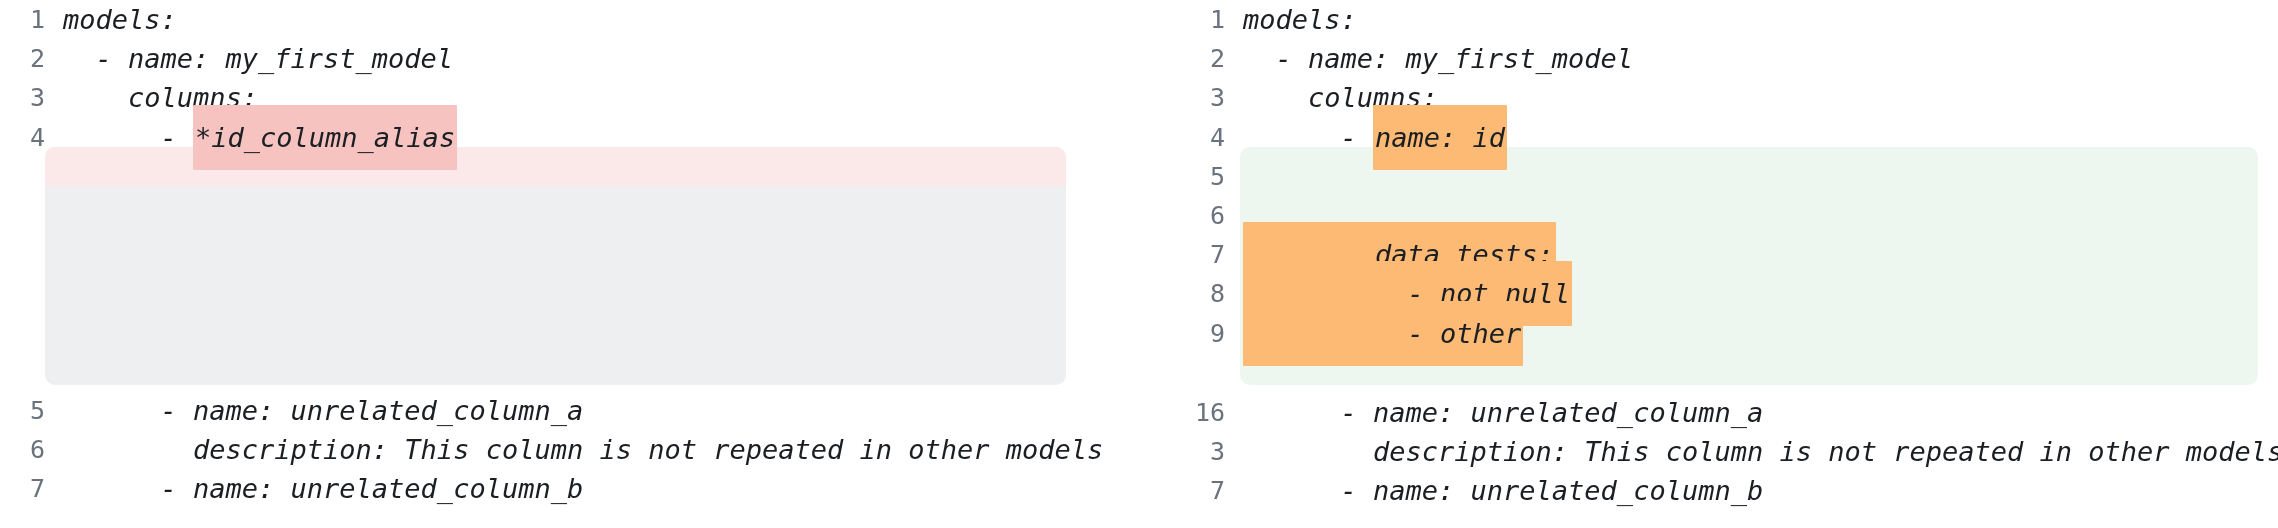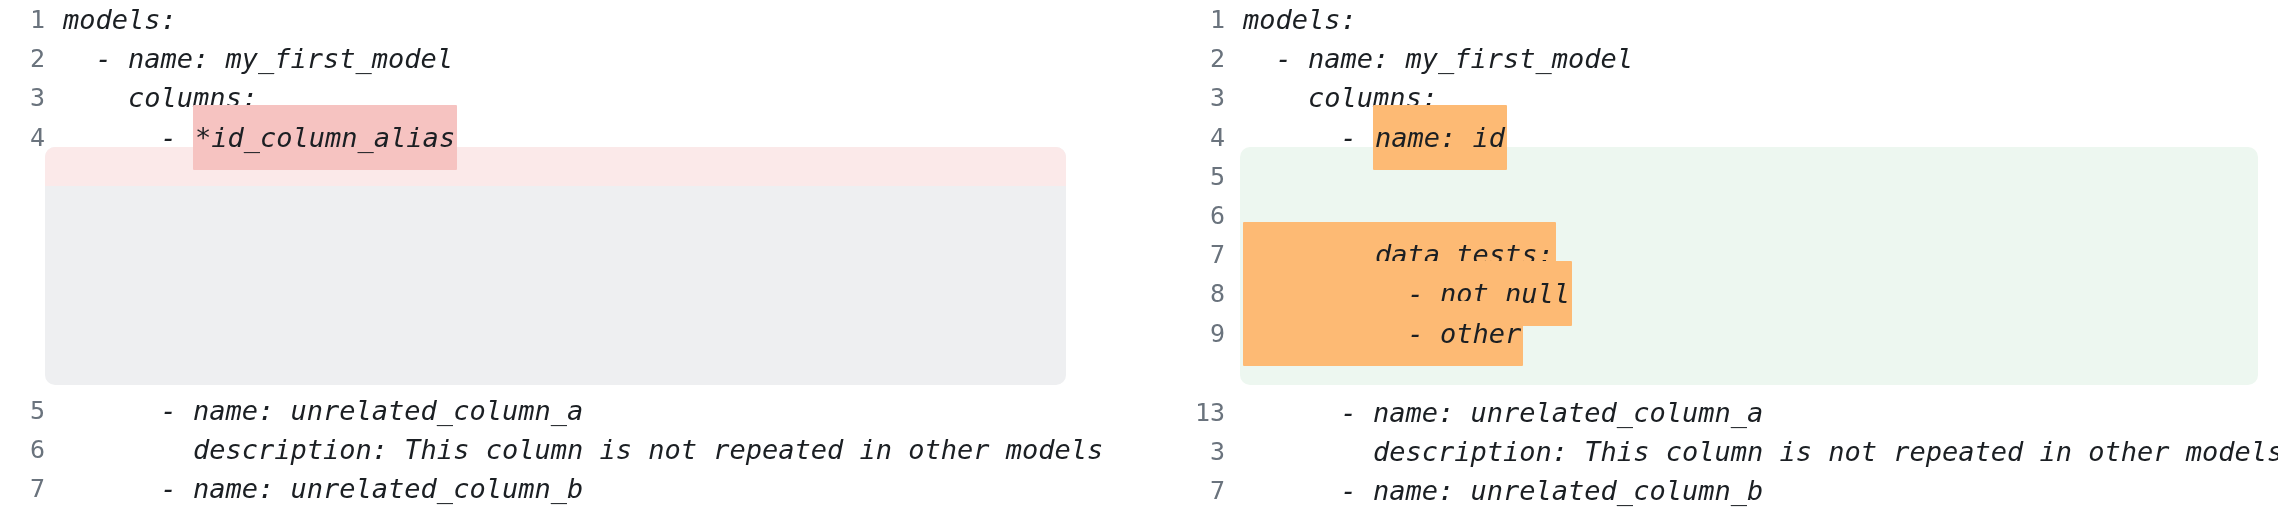--- a/index.html
+++ b/index.html
@@ -86,19 +86,19 @@
         <div class="line"><span class="gutter">1</span><span class="code"><span>models:</span></span></div>
         <div class="line"><span class="gutter">2</span><span class="code"><span>  - name: my_first_model</span></span></div>
         <div class="line"><span class="gutter">3</span><span class="code"><span>    columns:</span></span></div>
         <div class="line"><span class="gutter">4</span><span class="code"><span>      - </span><span class="hl hl-add">name: id</span></span></div>
         <div class="line"><span class="gutter">5</span></div>
         <div class="line"><span class="gutter">6</span></div>
         <div class="line"><span class="gutter">7</span><span class="code"><span class="hl hl-add">        data_tests:</span></span></div>
         <div class="line"><span class="gutter">8</span><span class="code"><span class="hl hl-add">          - not_null</span></span></div>
         <div class="line"><span class="gutter">9</span><span class="code"><span class="hl hl-add">          - other</span></span></div>
         <div style="height: 40px;"></div>
-        <div class="line"><span class="gutter">13</span><span class="code"><span>      - name: unrelated_column_a</span></span></div>
+        <div class="line"><span class="gutter">16</span><span class="code"><span>      - name: unrelated_column_a</span></span></div>
         <div class="line"><span class="gutter">3</span><span class="code"><span>        description: This column is not repeated in other models</span></span></div>
         <div class="line"><span class="gutter">7</span><span class="code"><span>      - name: unrelated_column_b</span></span></div>
       </div>
   </div>
 
 </div>
 
 </body></html>

